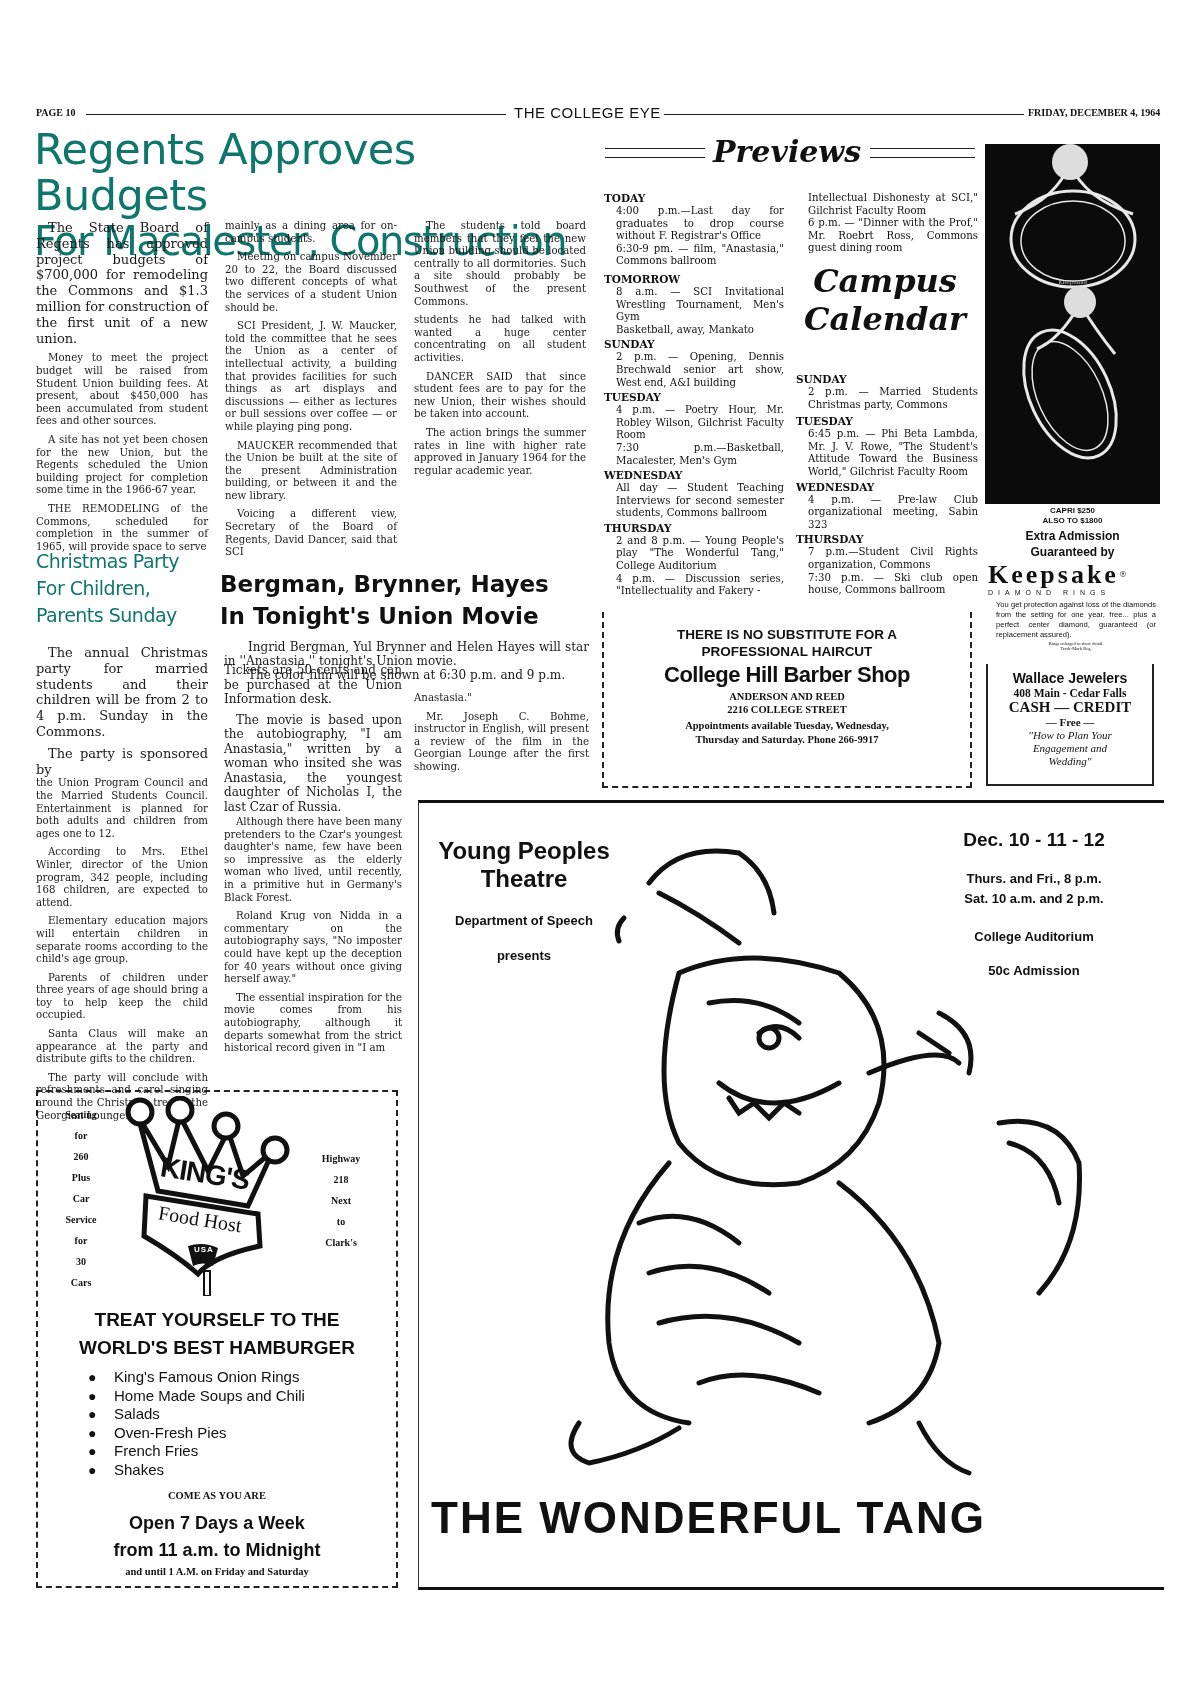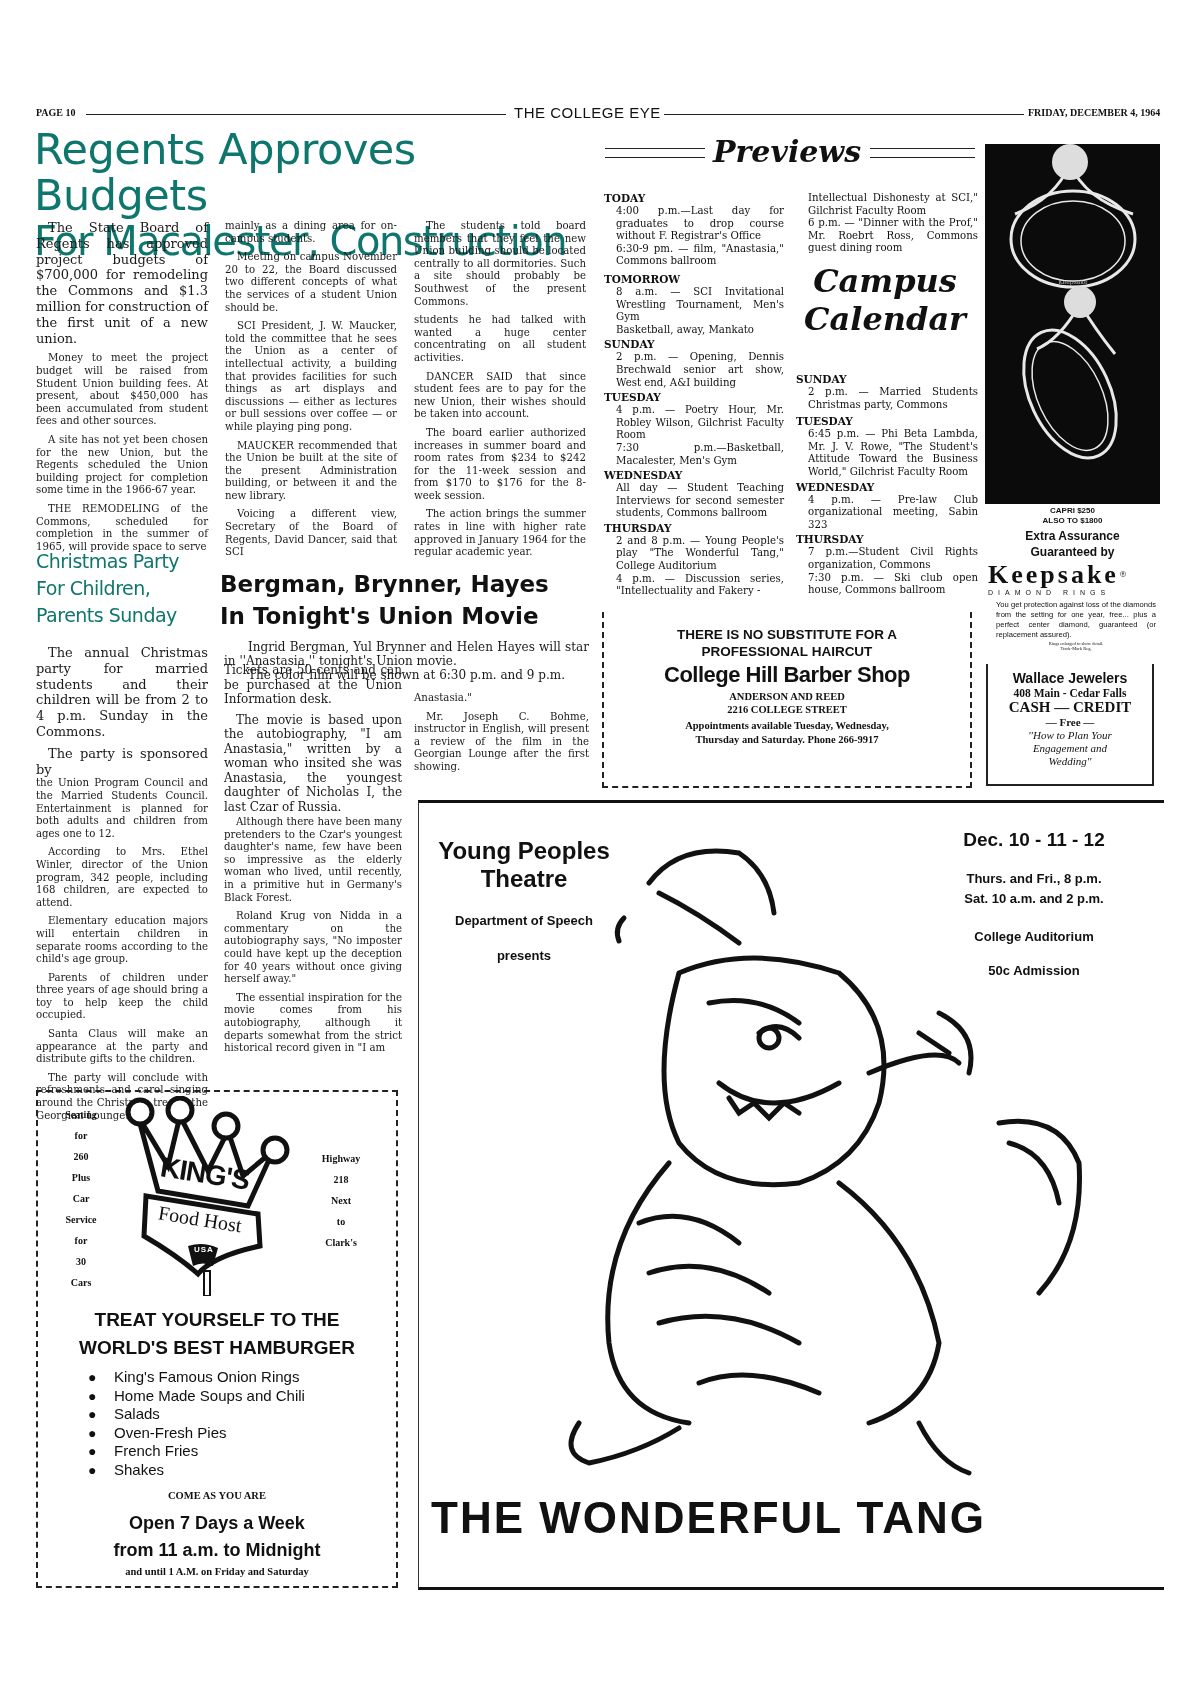--- a/index.html
+++ b/index.html
@@ -48,21 +48,20 @@
   <p style="text-indent:0">mainly as a dining area for on-campus students.</p>
   <p>Meeting on campus November 20 to 22, the Board discussed two different concepts of what the services of a student Union should be.</p>
   <p>SCI President, J. W. Maucker, told the committee that he sees the Union as a center of intellectual activity, a building that provides facilities for such things as art displays and discussions — either as lectures or bull sessions over coffee — or while playing ping pong.</p>
   <p>MAUCKER recommended that the Union be built at the site of the present Administration building, or between it and the new library.</p>
   <p>Voicing a different view, Secretary of the Board of Regents, David Dancer, said that SCI</p>
 </div>
 <div class="abs body-text" style="left:414px; top:220px; width:172px;">
   <p>The students told board members that they feel the new Union building should be located centrally to all dormitories. Such a site should probably be Southwest of the present Commons.</p>
   <p style="text-indent:0">students he had talked with wanted a huge center concentrating on all student activities.</p>
   <p>DANCER SAID that since student fees are to pay for the new Union, their wishes should be taken into account.</p>
-  <p>The board earlier authorized increases in summer board and room rates from $234 to $242 for the 11-week session and from $170 to $176 for the 8-week session.</p>
   <p>The action brings the summer rates in line with higher rate approved in January 1964 for the regular academic year.</p>
 </div>
 
 <div class="abs hdl" style="left:36px; top:548px; width:180px; font-size:19px; line-height:27px;">
   <div>Christmas Party</div>
   <div>For Children,</div>
   <div>Parents Sunday</div>
 </div>
 <div class="abs body-text" style="left:36px; top:645px; width:172px;">
   <p class="big">The annual Christmas party for married students and their children will be from 2 to 4 p.m. Sunday in the Commons.</p>
@@ -174,21 +173,21 @@
     <circle cx="85" cy="18" r="18" fill="#ddd"></circle>
     <circle cx="95" cy="158" r="16" fill="#ddd"></circle>
     <text x="88" y="140" fill="#bbb" font-size="6" text-anchor="middle" font-family="DejaVu Serif, serif">Keepsake</text>
   </svg>
 </div>
 <div class="abs sans center" style="left:985px; top:506px; width:175px; font-size:8px; line-height:10px; font-weight:bold;">
   <div>CAPRI $250</div>
   <div>ALSO TO $1800</div>
 </div>
 <div class="abs sans center" style="left:985px; top:528px; width:175px; font-size:12px; line-height:16px; font-weight:bold;">
-  <div>Extra Assurance</div>
+  <div>Extra Admission</div>
   <div>Guaranteed by</div>
 </div>
 <div class="abs" style="left:988px; top:562px; width:175px;">
   <span class="serif" style="font-size:26px; font-weight:bold; letter-spacing:3px; line-height:26px;">Keepsake</span><sup style="font-size:8px;">®</sup>
   <div class="sans" style="font-size:7px; letter-spacing:5px; margin-top:1px;">DIAMOND RINGS</div>
 </div>
 <div class="abs sans" style="left:996px; top:600px; width:160px; font-size:7.6px; line-height:10px; text-align:justify;">
   <div>You get protection against loss of the diamonds from the setting for one year, free... plus a perfect center diamond, guaranteed (or replacement assured).</div>
   <div class="center serif" style="font-size:4.5px; line-height:5px; margin-top:1px;">Rings enlarged to show detail.</div>
   <div class="center serif" style="font-size:4.5px; line-height:5px;">Trade-Mark Reg.</div>

